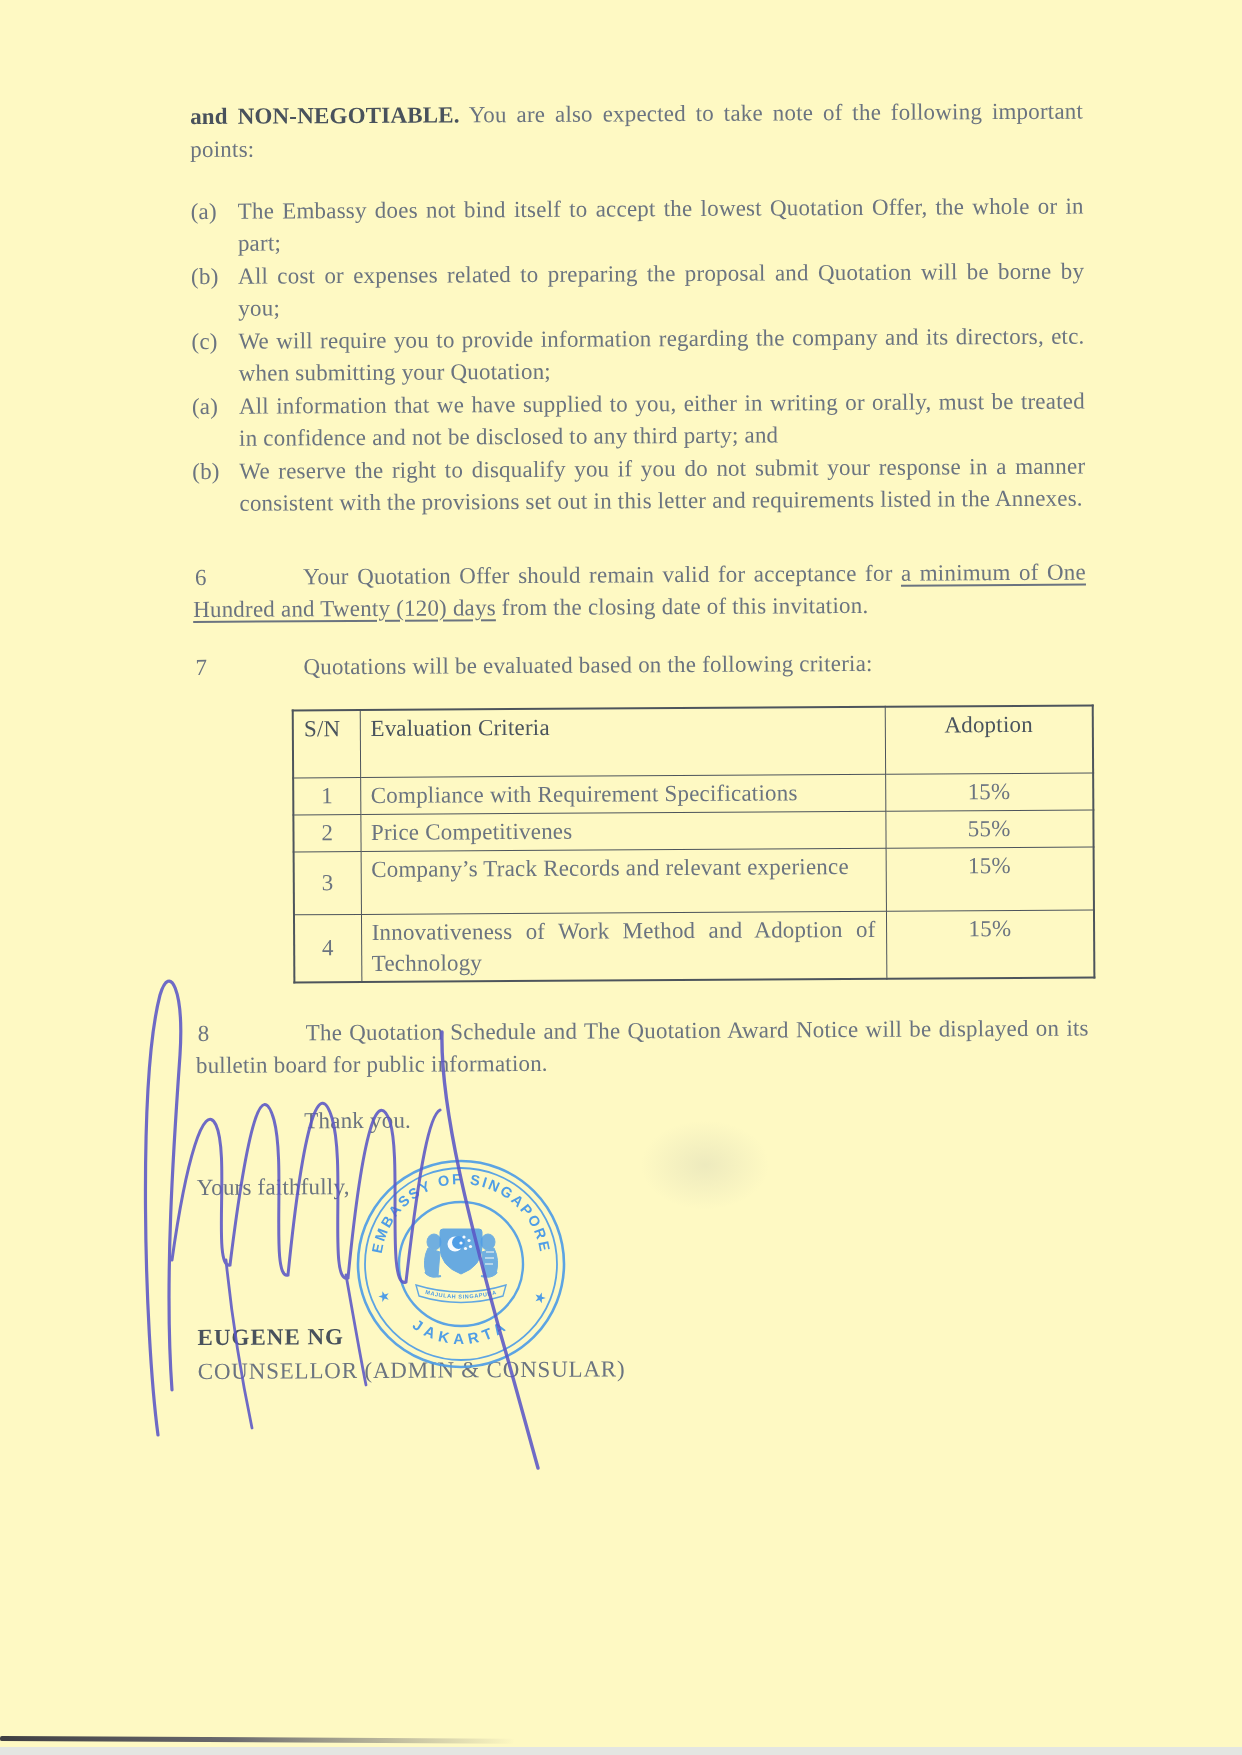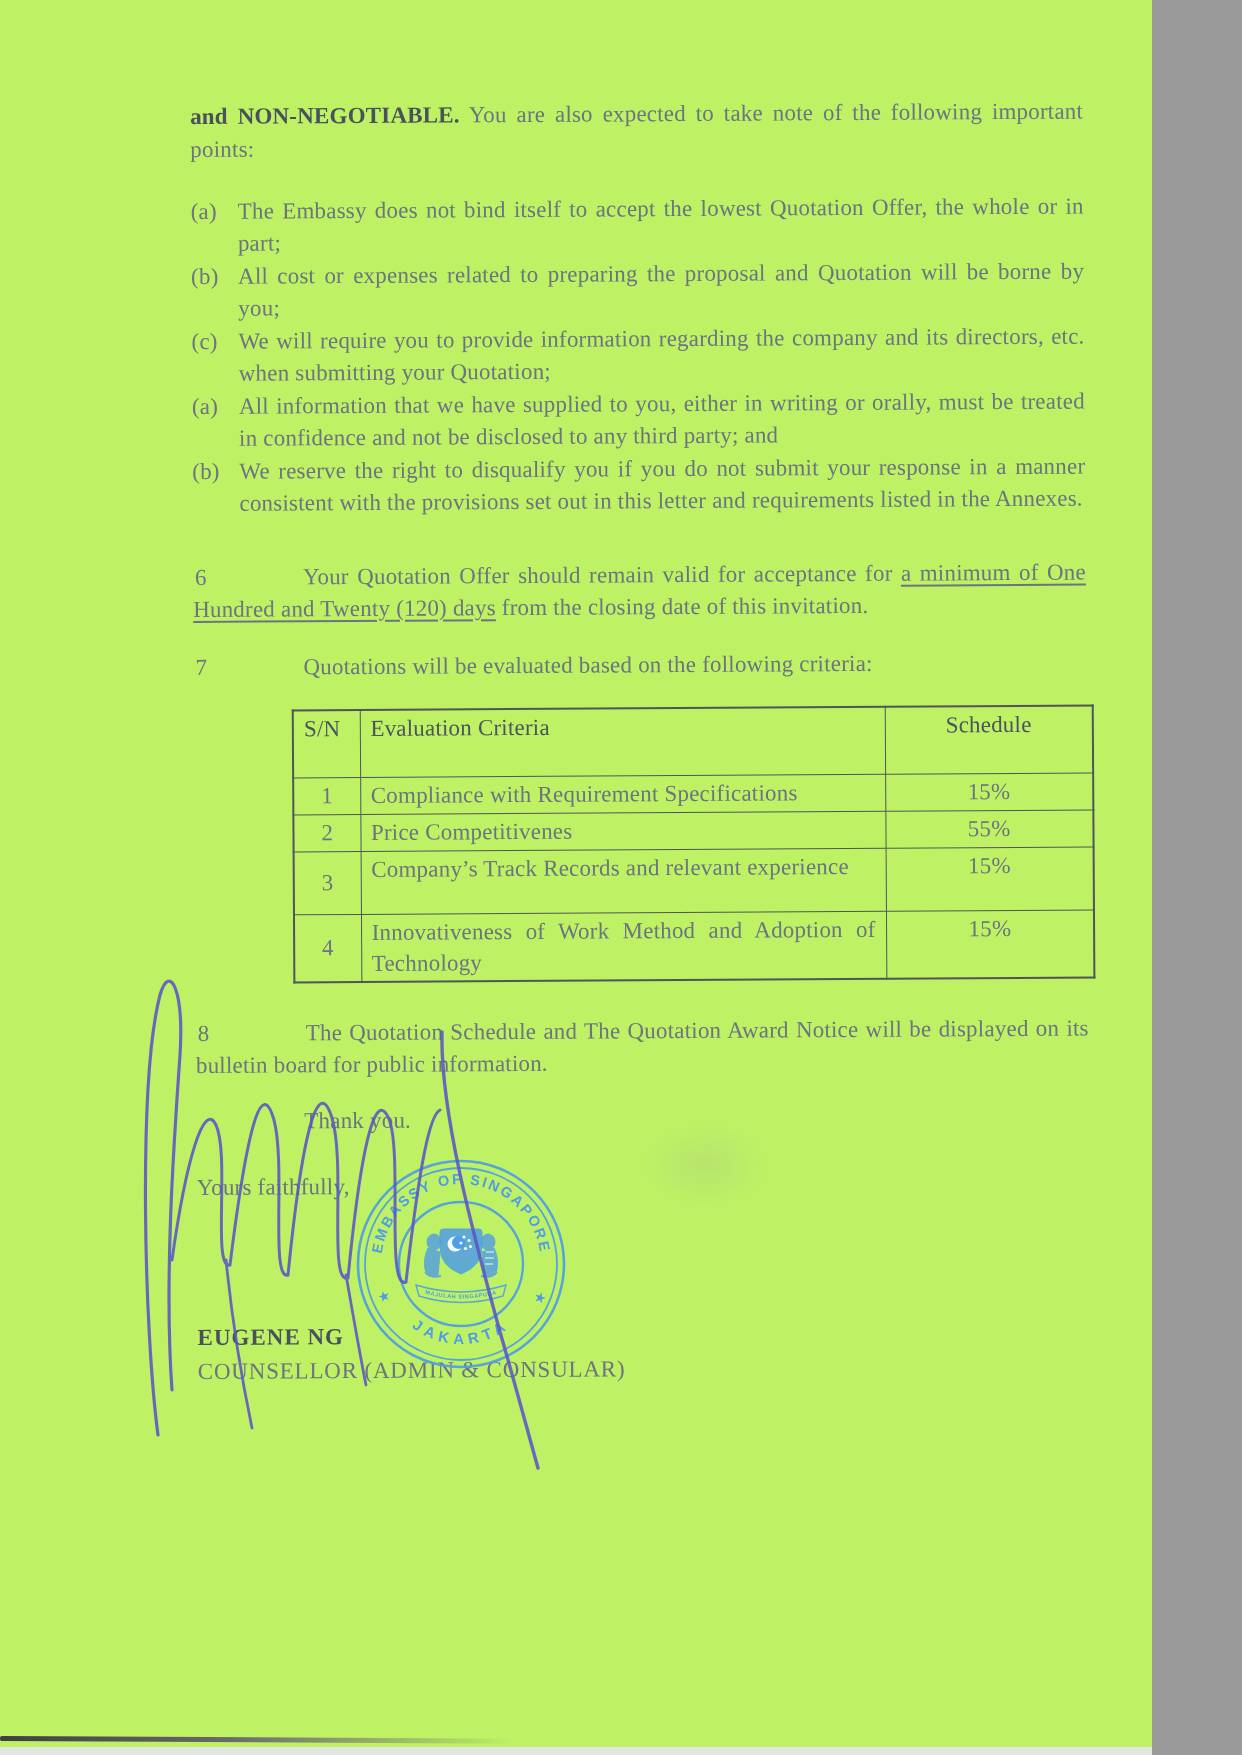--- a/index.html
+++ b/index.html
@@ -1,19 +1,19 @@
 <!DOCTYPE html>
 <html><head>
 <meta charset="utf-8">
 <style>
   html,body{margin:0;padding:0;background:#9a9a9a;}
   .page{
     position:relative;
-    width:1152px;height:1755px;
-    background:#bef264;
+    width:1242px;height:1755px;
+    background:#fef9c3;
     overflow:hidden;
     font-family:"Liberation Serif","DejaVu Serif",serif;
     color:#6b7480;
   }
   .content{
     position:absolute;
     left:190px;top:100px;width:893px;
     font-size:23px;
     line-height:32px;
     text-align:justify;
@@ -119,21 +119,21 @@
     <table class="eval">
       <colgroup>
           <col class="c-sn">
           <col class="c-cr">
           <col class="c-wt">
         </colgroup>
       <tbody>
           <tr>
         <th class="h-sn">S/N</th>
         <th class="h-cr">Evaluation Criteria</th>
-        <th class="h-wt">Schedule</th>
+        <th class="h-wt">Adoption</th>
       </tr>
       <tr>
         <td class="sn">1</td>
         <td class="cr">Compliance with Requirement Specifications</td>
         <td class="wt">15%</td>
       </tr>
       <tr>
         <td class="sn">2</td>
         <td class="cr">Price Competitivenes</td>
         <td class="wt">55%</td>

